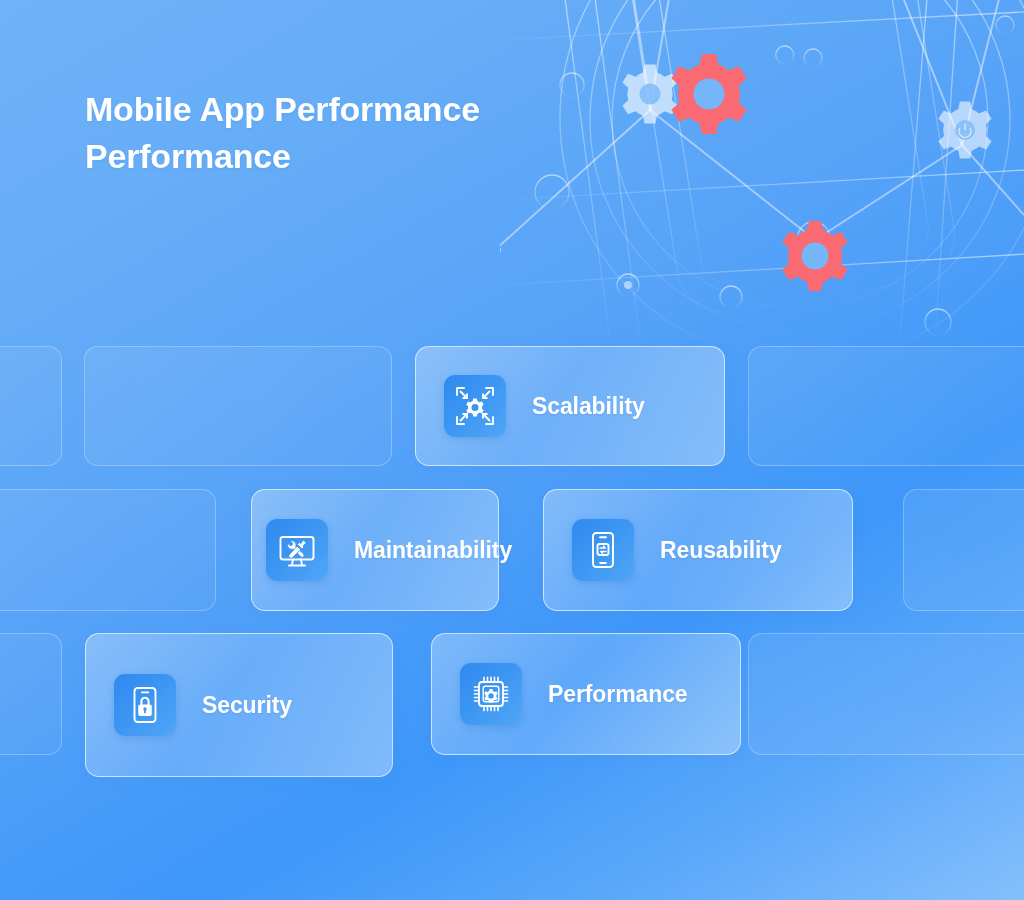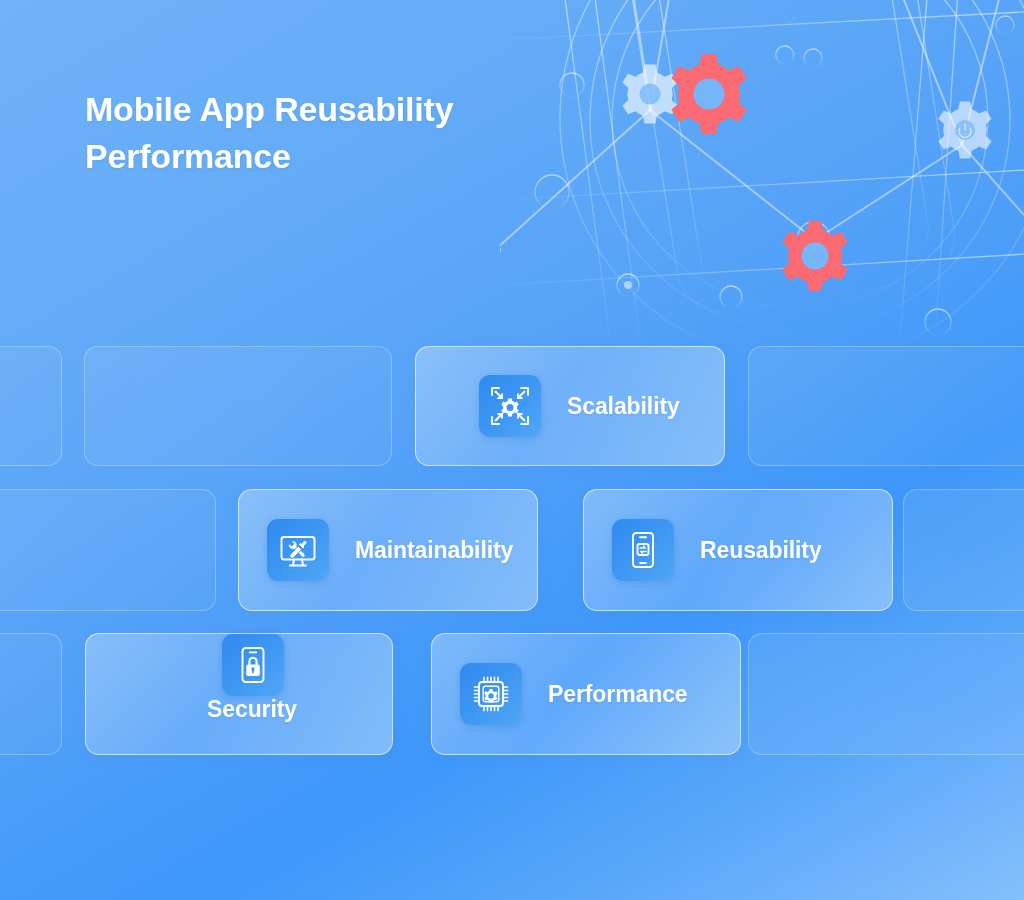--- a/index.html
+++ b/index.html
@@ -200,33 +200,33 @@
       <path d="M -6,-35 L 6,-35 L 8.3,-25.8 A 26,26 0 0 1 17.2,-20.6 L 26,-24.3 L 32.8,-13.8
                L 25.9,-7.4 A 26,26 0 0 1 25.9,7.4 L 32.8,13.8 L 26,24.3 L 17.2,20.6
                A 26,26 0 0 1 8.3,25.8 L 6,35 L -6,35 L -8.3,25.8 A 26,26 0 0 1 -17.2,20.6
                L -26,24.3 L -32.8,13.8 L -25.9,7.4 A 26,26 0 0 1 -25.9,-7.4 L -32.8,-13.8
                L -26,-24.3 L -17.2,-20.6 A 26,26 0 0 1 -8.3,-25.8 Z"></path>
       <circle cx="0" cy="0" r="13.5" fill="#74B6F8"></circle>
     </g>
   </svg>
 
   <h1 id="heading">
-    <span>Mobile App Reusability</span><br>
+    <span>Mobile App Performance</span><br>
     <span>Performance</span>
   </h1>
 
   <div class="card ghost" style="left:-118px; top:346px; width:180px; height:120px;"></div>
   <div class="card ghost" style="left:84px;  top:346px; width:308px; height:120px;"></div>
   <div class="card ghost" style="left:748px; top:346px; width:310px; height:120px;"></div>
   <div class="card ghost" style="left:-96px; top:489px; width:312px; height:122px;"></div>
   <div class="card ghost" style="left:903px; top:489px; width:310px; height:122px;"></div>
   <div class="card ghost" style="left:-118px;top:633px; width:180px; height:122px;"></div>
   <div class="card ghost" style="left:748px; top:633px; width:310px; height:122px;"></div>
 
-  <div class="card active" style="left:415px; top:346px; width:310px; height:120px;padding-left:35px;">
+  <div class="card active" style="left:415px; top:346px; width:310px; height:120px;">
     <div class="icon-tile">
       <svg width="40" height="40" viewBox="0 0 40 40" fill="none" stroke="#ffffff" stroke-width="1.9" stroke-linecap="round" stroke-linejoin="round">
         <path d="M2 9 V2 H9"></path>
           <path d="M31 2 H38 V9"></path>
         <path d="M38 31 V38 H31"></path>
           <path d="M9 38 H2 V31"></path>
         <path d="M5.5 5.5 L12 12"></path>
           <path d="M34.5 5.5 L28 12"></path>
         <path d="M34.5 34.5 L28 28"></path>
           <path d="M5.5 34.5 L12 28"></path>
@@ -241,56 +241,56 @@
                    A8 8 0 0 1 15.4 26.6 L13.1 27.6 L11.3 24.5 L13.1 22.8
                    A8 8 0 0 1 13.1 20.2 L11.3 18.5 L13.1 15.4 L15.4 16.4
                    A8 8 0 0 1 17.7 15.1 Z"></path>
           <circle cx="20" cy="21.5" r="3.5" fill="#3B95F2"></circle>
         </g>
       </svg>
     </div>
     <span class="card-label">Scalability</span>
   </div>
 
-  <div class="card active" style="left:238px; top:489px; width:300px; height:122px;">
+  <div class="card active" style="left:251px; top:489px; width:248px; height:122px;justify-content:center;">
     <div class="icon-tile">
       <svg width="40" height="40" viewBox="0 0 40 40" fill="none" stroke="#ffffff" stroke-width="1.9" stroke-linecap="round" stroke-linejoin="round">
         <rect x="3.5" y="7" width="33" height="22.5" rx="2.5"></rect>
         <path d="M16 29.5 L15 35 M24 29.5 L25 35"></path>
         <path d="M12 35.5 H28"></path>
         <g fill="#ffffff" stroke="#3B95F2" stroke-width="0.9">
 
           <path d="M13.2 11.2 a4.1 4.1 0 0 1 5.6 5.3 L26.5 24 a1.9 1.9 0 0 1 -2.7 2.7
                    l-7.5 -7.7 a4.1 4.1 0 0 1 -5.3 -5.6 l2.7 2.7 2.2 -2.2 z"></path>
 
           <path d="M26.6 10.2 l2.6 2.6 -3.2 3.2 1.0 1.0 -2.0 2.0 -4.6 -4.6 2.0 -2.0 1.0 1.0 z"></path>
           <path d="M20.4 16.4 l3.2 3.2 -8.0 8.0 a2.2 2.2 0 0 1 -3.2 -3.2 z"></path>
         </g>
       </svg>
     </div>
     <span class="card-label">Maintainability</span>
   </div>
 
-  <div class="card active" style="left:583px; top:489px; width:310px; height:122px;">
+  <div class="card active" style="left:543px; top:489px; width:310px; height:122px;">
     <div class="icon-tile">
       <svg width="40" height="40" viewBox="0 0 40 40" fill="none" stroke="#ffffff" stroke-width="1.9" stroke-linecap="round" stroke-linejoin="round">
         <rect x="10" y="3" width="20" height="34" rx="3.2"></rect>
         <path d="M17 7.2 H23"></path>
         <path d="M17.2 33 H22.8"></path>
         <rect x="14.5" y="14" width="11" height="11" rx="2.2"></rect>
         <g stroke-width="1.5">
           <path d="M17 18 h5.2 l-1.6 -1.6"></path>
           <path d="M23 21.5 h-5.2 l1.6 1.6"></path>
         </g>
       </svg>
     </div>
     <span class="card-label">Reusability</span>
   </div>
 
-  <div class="card active" style="left:85px; top:633px; width:308px; height:122px;flex-direction:column;">
+  <div class="card active" style="left:85px; top:633px; width:308px; height:144px;">
     <div class="icon-tile">
       <svg width="40" height="40" viewBox="0 0 40 40" fill="none" stroke="#ffffff" stroke-width="1.9" stroke-linecap="round" stroke-linejoin="round">
         <rect x="9.5" y="3" width="21" height="34" rx="3.2"></rect>
         <path d="M16.8 7.4 H23.2"></path>
         <g stroke="none" fill="#ffffff">
           <rect x="13.2" y="19.5" width="13.6" height="11.5" rx="2"></rect>
         </g>
         <path d="M16.4 19.5 v-3.1 a3.6 3.6 0 0 1 7.2 0 v3.1" stroke-width="2.1"></path>
         <circle cx="20" cy="24" r="1.7" fill="#3B95F2" stroke="none"></circle>
         <path d="M20 24.8 v2.6" stroke="#3B95F2" stroke-width="1.8"></path>

